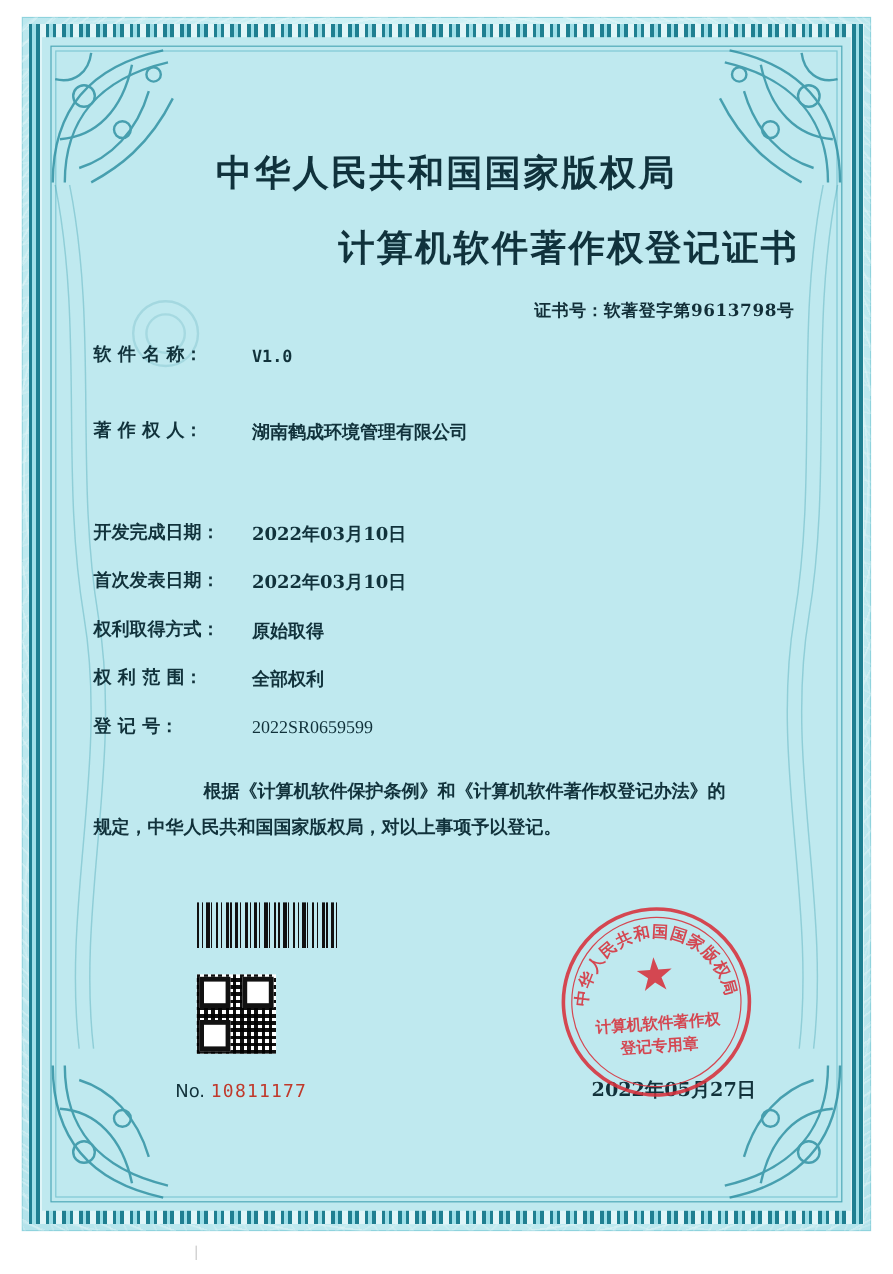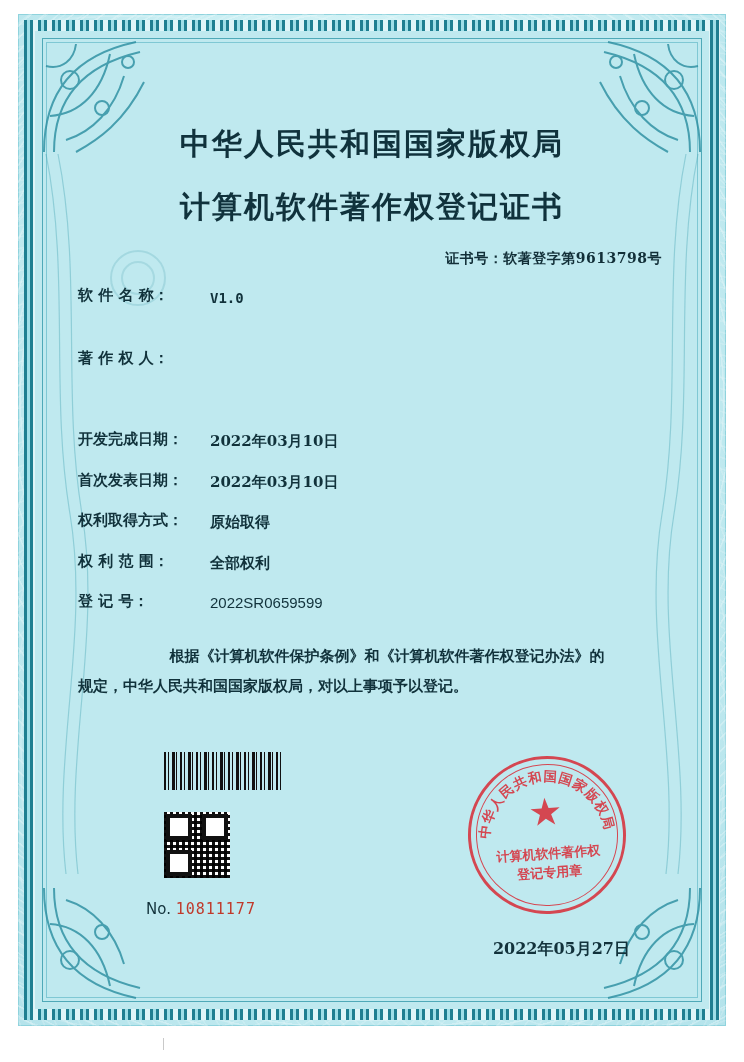--- a/index.html
+++ b/index.html
@@ -97,21 +97,21 @@
   .title-main {
     text-align: center;
     font-family: "DejaVu Serif", serif;
     font-weight: bold;
     font-size: 30px;
     letter-spacing: 2px;
     color: #10323c;
     margin-top: 20px;
   }
   .title-sub {
-    text-align: center;
+    text-align: right;
     font-family: "DejaVu Serif", serif;
     font-weight: bold;
     font-size: 30px;
     letter-spacing: 2px;
     color: #10323c;
     margin-top: 22px;
   }
   .cert-no-row {
     text-align: right;
     font-family: "DejaVu Serif", serif;
@@ -147,21 +147,21 @@
     line-height: 1.5;
   }
   .field-value .ver {
     display: block;
     font-family: "DejaVu Sans Mono", monospace;
     font-weight: bold;
     font-size: 14px;
     margin-top: 2px;
   }
   .field-value.mono {
-    font-family: Liberation Sans, sans-serif;
+    font-family: Liberation Serif, serif;
     font-weight: normal;
     font-size: 15px;
     text-align: right;
   }
   .group-gap { height: 22px; }
 
   .paragraph {
     margin-top: 26px;
     font-family: "DejaVu Serif", serif;
     font-size: 15px;
@@ -219,21 +219,21 @@
   }
   .no-line .num {
     color: #c0392b;
     font-family: "DejaVu Sans Mono", monospace;
     letter-spacing: 1px;
   }
 
   .date-line {
     position: absolute;
     right: 96px;
-    top: 925px;
+    top: 884px;
     font-family: "DejaVu Serif", serif;
     font-weight: bold;
     font-size: 16px;
     color: #12323b;
   }
 
   
   .seal {
     position: absolute;
     right: 100px;
@@ -398,20 +398,21 @@
         <div class="field-label">软 件 名 称：</div>
         <div class="field-value">
           <span class="ver">V1.0</span>
         </div>
       </div>
 
       <div class="group-gap"></div>
 
       <div class="field-row">
         <div class="field-label">著 作 权 人：</div>
+        <div class="field-value">湖南鹤成环境管理有限公司</div>
       </div>
 
       <div class="group-gap"></div>
       <div class="group-gap"></div>
 
       <div class="field-row">
         <div class="field-label">开发完成日期：</div>
         <div class="field-value">2022年03月10日</div>
       </div>
 

